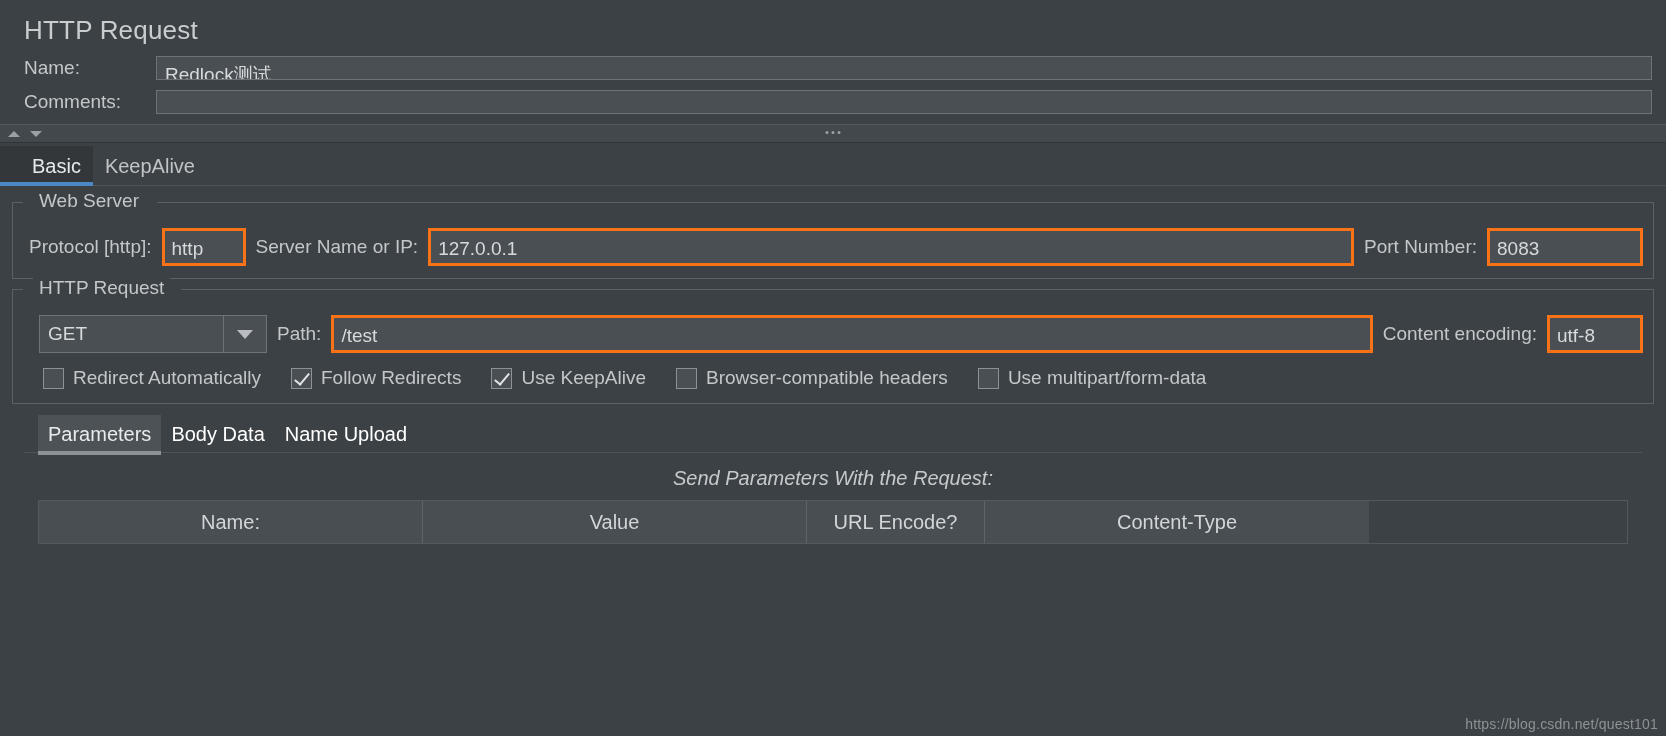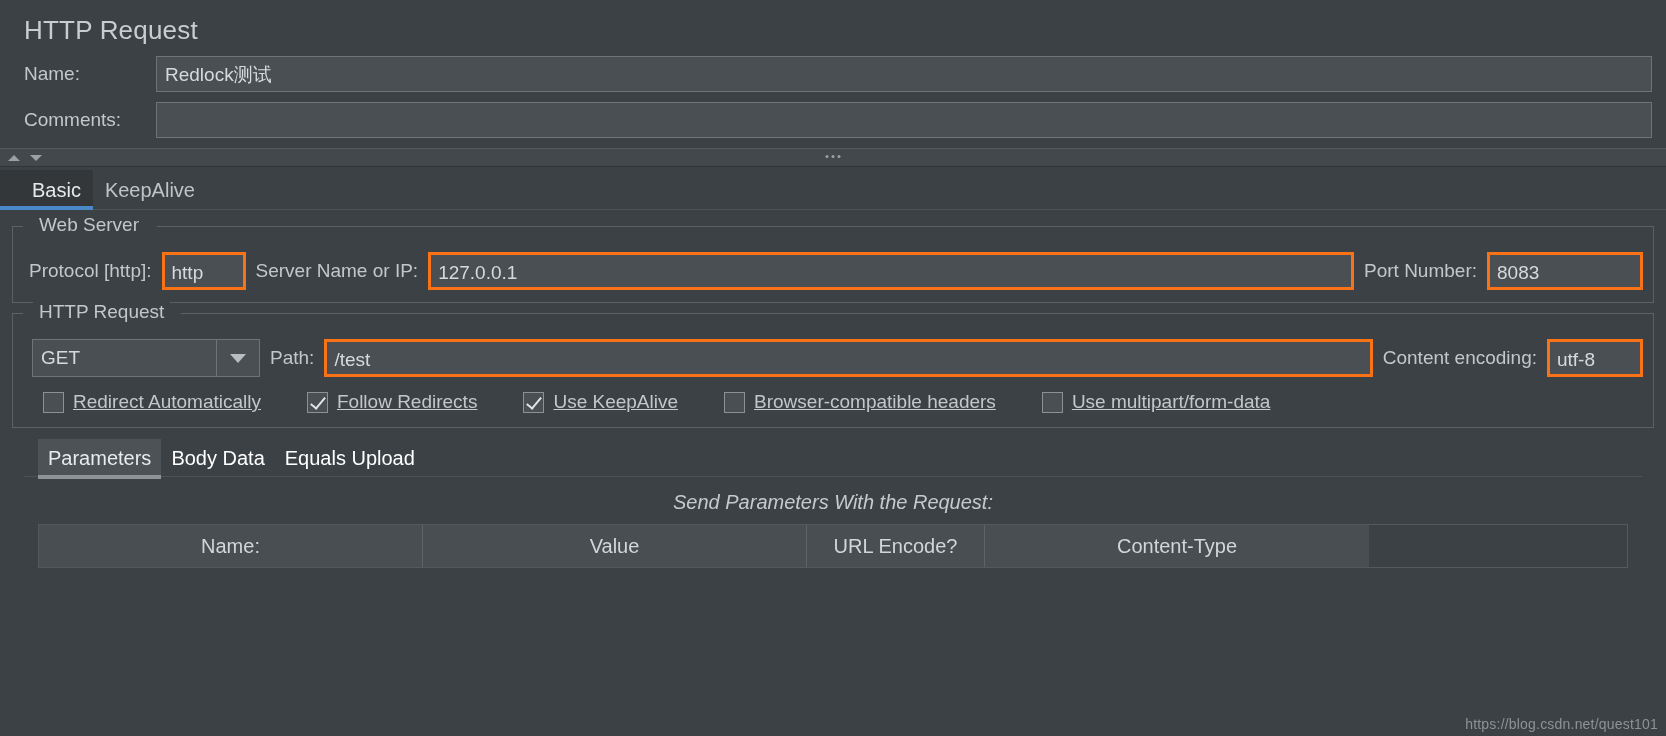--- a/index.html
+++ b/index.html
@@ -46,21 +46,21 @@
     width: 132px;
     flex: none;
     text-align: left;
   }
   .text-input {
     background: #4a4f53;
     border: 1px solid #6d7377;
     color: #d7dadd;
     font-size: 19px;
     font-family: "Liberation Sans", sans-serif;
-    height: 36px;
+    height: 24px;
     line-height: 36px;
     padding: 0 8px;
     box-sizing: border-box;
     flex: 1 1 auto;
     min-width: 0;
     outline: none;
     white-space: nowrap;
     overflow: hidden;
   }
   .text-input.empty { color: #d7dadd; }
@@ -210,21 +210,21 @@
   .inp.w-protocol { width: 84px; }
   .inp.w-port { width: 156px; }
   .inp.w-encoding { width: 96px; }
 
   
   .combo {
     display: flex;
     height: 38px;
     width: 228px;
     flex: none;
-    margin-left: 9px;
+    margin-left: 16px;
   }
   .combo .combo-text {
     flex: 1 1 auto;
     background: #4a4f53;
     border: 1px solid #6d7377;
     border-right: none;
     color: #d7dadd;
     font-size: 19px;
     line-height: 36px;
     padding: 0 8px;
@@ -248,22 +248,21 @@
     border-right: 8px solid transparent;
     border-top: 9px solid #b9bdc1;
     display: block;
   }
 
   
   .check-row {
     display: flex;
     align-items: center;
     padding: 10px 0 6px 20px;
-    gap: 16px;
-    text-decoration: underline;
+    gap: 0;
   }
   .chk-item {
     display: flex;
     align-items: center;
     margin-right: 30px;
   }
   .chk-box {
     width: 21px;
     height: 21px;
     border: 1px solid #8b9195;
@@ -462,21 +461,21 @@
     </div>
 
     <div class="subtabs">
       <div class="subtab active">
         <span>Parameters</span>
       </div>
       <div class="subtab">
         <span>Body Data</span>
       </div>
       <div class="subtab">
-        <span>Equals Upload</span>
+        <span>Name Upload</span>
       </div>
     </div>
     <div class="subtabs-rule"></div>
 
     <div class="params-caption">Send Parameters With the Request:</div>
 
     <div class="ptable">
       <div class="pth" style="width:384px;">Name:</div>
       <div class="pth" style="width:384px;">Value</div>
       <div class="pth" style="width:178px;">URL Encode?</div>

